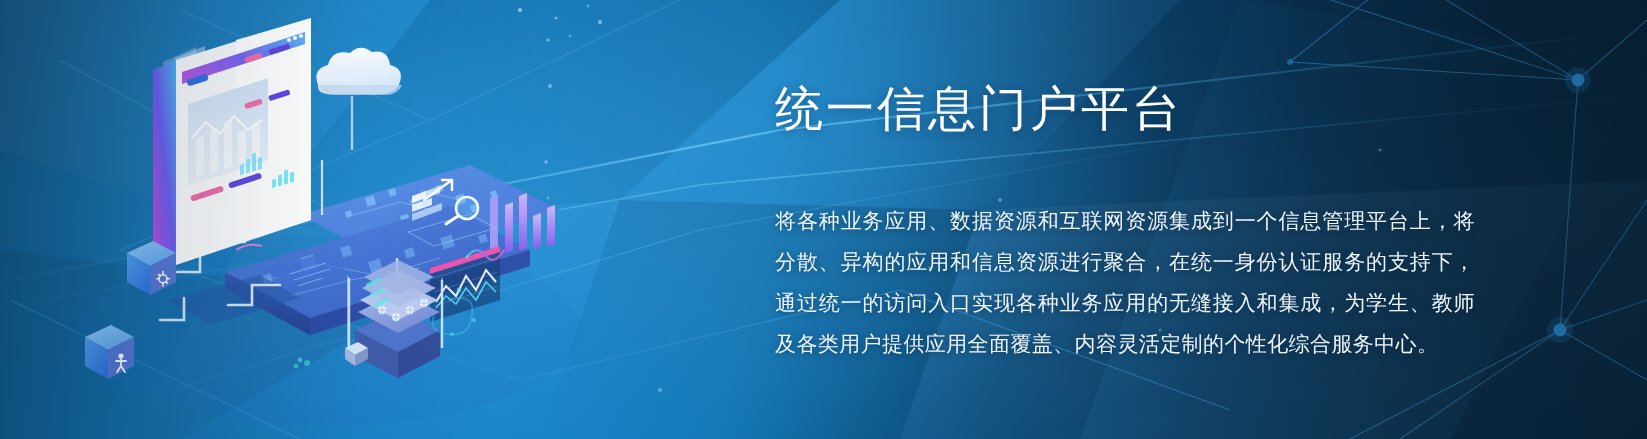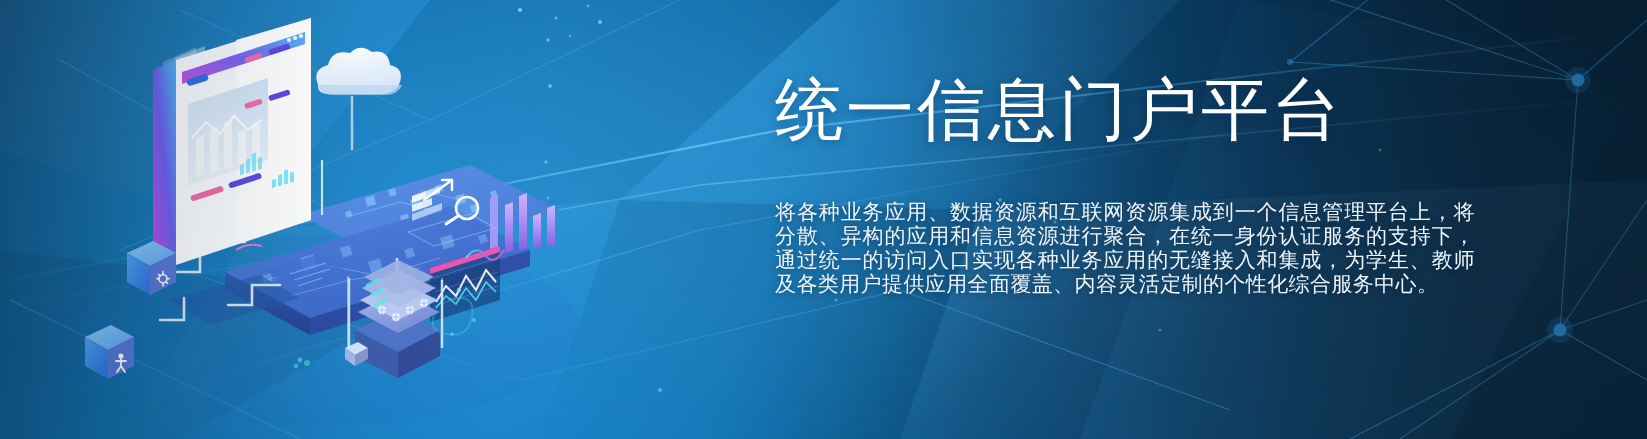--- a/index.html
+++ b/index.html
@@ -21,32 +21,32 @@
   .layer { position:absolute; inset:0; }
   .layer svg { display:block; width:1647px; height:439px; }
 
   
   #text-block {
     position:absolute;
     left:775px; top:78px;
     width:700px;
   }
   #page-title {
-    font-size:68px;
+    font-size:48px;
     line-height:62px;
     letter-spacing:3px;
     color:#ffffff;
     font-weight:400;
     text-shadow:0 2px 10px rgba(0,40,80,0.45);
     white-space:nowrap;
   }
   #page-desc {
     margin-top:60px;
     font-size:21px;
-    line-height:24px;
+    line-height:41px;
     letter-spacing:0.4px;
     color:#eef6fc;
     font-weight:400;
     text-shadow:0 1px 6px rgba(0,30,60,0.55);
     width:700px;
     text-align:justify;
     text-justify:inter-ideograph;
   }
 </style>
 </head>

